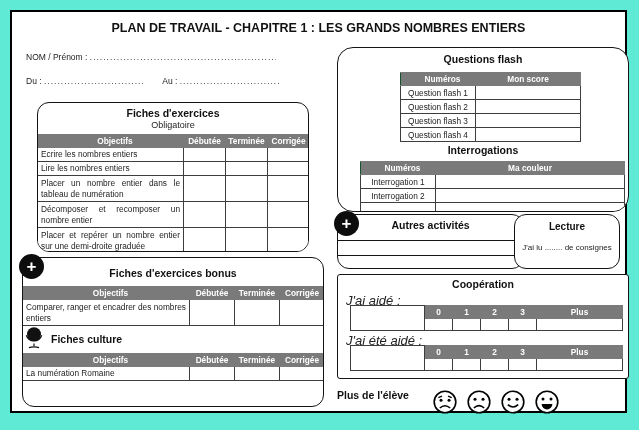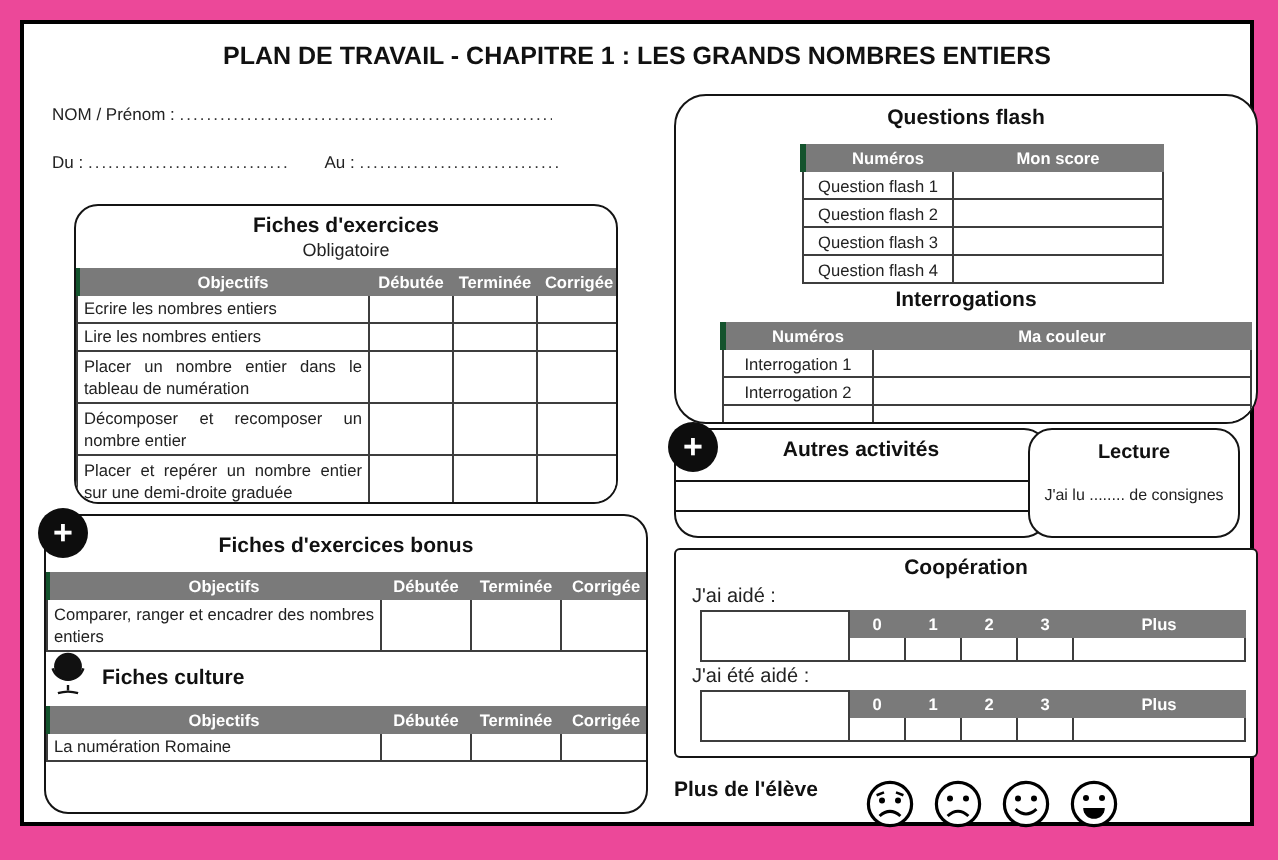--- a/index.html
+++ b/index.html
@@ -1,17 +1,17 @@
 <!DOCTYPE html>
 <html><head>
 <meta charset="utf-8">
 <style>
   html,body { margin:0; padding:0; background:#ffffff; }
   .screen {
-    position:relative; width:639px; height:430px; background:#ec4899;
+    position:relative; width:639px; height:430px; background:#5eead4;
     font-family:"Liberation Sans", sans-serif; color:#1a1a1a; overflow:hidden;
   }
   .page {
     position:absolute; left:10px; top:10px; width:613px; height:399px;
     border:2px solid #000; background:#fff;
   }
   .abs { position:absolute; }
 
   .doc-title {
     position:absolute; left:0; top:9px; width:100%;
@@ -27,40 +27,40 @@
   }
   .box-title { position:absolute; left:0; width:100%; text-align:center; font-weight:bold; font-size:10.5px; color:#111; }
   .box-sub   { position:absolute; left:0; width:100%; text-align:center; font-size:9px; color:#222; }
 
   table.t { border-collapse:collapse; table-layout:fixed; font-size:8.3px; color:#222; position:absolute; }
   table.t th {
     background:#7a7a7a; color:#fff; font-weight:bold; font-size:8.3px;
     padding:0 2px; height:12px; text-align:center;
     border:1px solid #7a7a7a; border-left:1px solid #fff;
   }
-  table.t th:first-child { border-left:3px solid #14532d;padding-left:11px; }
+  table.t th:first-child { border-left:1px solid #14532d;padding-left:11px; }
   table.t td {
     border:1px solid #3d3d3d; height:12px; padding:0 3px; overflow:hidden;
     vertical-align:middle; background:#fff;
   }
   tr.h25 td { height:25px; }
   tr.h13 td { height:13px; }
   tr.h11 td { height:11px; }
   td.obj { text-align:justify; line-height:1.25; }
   td.ctr { text-align:center; }
   td.gray-cell { background:#7a7a7a; color:#fff; text-align:center; font-size:8.3px; border:1px solid #7a7a7a; }
 
   .plus-icon {
     position:absolute; width:25px; height:25px; border-radius:50%;
     background:#0d0d0d; color:#fff; display:flex; align-items:center; justify-content:center;
     font-size:17px; font-weight:bold; line-height:1; z-index:3;
   }
   .rule { position:absolute; left:0; width:100%; border-top:1.4px solid #141414; }
 
-  .coop-label { position:absolute; font-size:10px; color:#222; }
+  .coop-label { position:absolute; font-size:13px; color:#222;font-style:italic; }
   .bilan-label { position:absolute; font-weight:bold; font-size:10.5px; color:#111; }
   .smileys { position:absolute; display:flex; gap:8px; }
   .smiley { width:26px; height:26px; }
 </style>
 </head>
 <body>
 
 <div class="screen">
   <div class="page">
 

